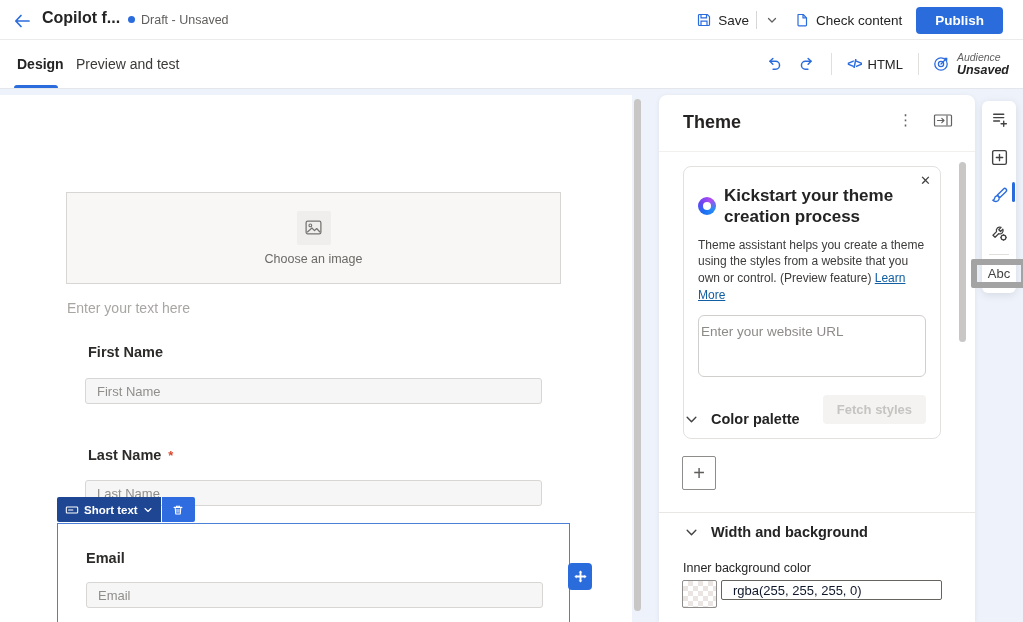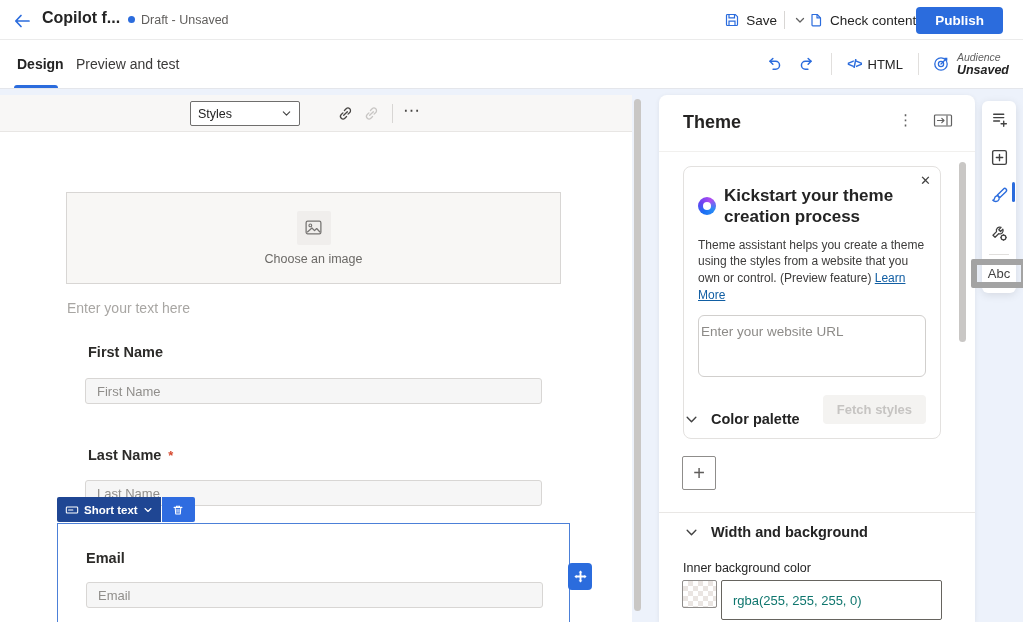--- a/index.html
+++ b/index.html
@@ -6,21 +6,21 @@
   html,body { width:1023px; height:622px; }
   body { font-family:"Liberation Sans", sans-serif; color:#242424; background:#edf2fb; overflow:hidden; }
   .app { position:relative; width:1023px; height:622px; overflow:hidden; }
 
   
   .topbar { position:absolute; top:0; left:0; width:100%; height:40px; background:#fff; border-bottom:1px solid #ebebeb; z-index:20; }
   .back-btn { position:absolute; left:12px; top:9px; width:24px; height:24px; border:none; background:none; cursor:pointer; color:#2b6cdd; }
   .doc-title { position:absolute; left:42px; top:9px; font-size:16px; font-weight:700; color:#242424; }
   .status-dot { position:absolute; left:128px; top:16px; width:7px; height:7px; border-radius:50%; background:#2b6cdd; }
   .status-text { position:absolute; left:141px; top:13px; font-size:12.5px; color:#605e5c; }
-  .topbar-right { position:absolute; right:20px; top:0; height:40px; display:flex; align-items:center; }
+  .topbar-right { position:absolute; right:20px; top:0; height:40px; display:flex; align-items:center; gap:14px; }
   .save-group { display:flex; align-items:center; gap:7px; }
   .tb-btn { display:flex; align-items:center; gap:6px; background:none; border:none; font-size:13.5px; color:#242424; font-family:inherit; cursor:pointer; }
   .vdiv-sm { width:1px; height:18px; background:#d8d6d4; }
   .publish-btn { background:#2b6cdd; color:#fff; border:none; border-radius:4px; padding:6px 19px; font-size:13.5px; font-weight:600; font-family:inherit; cursor:pointer; }
 
   
   .tabbar { position:absolute; top:40px; left:0; width:100%; height:49px; background:#fff; border-bottom:1px solid #e4e6eb; z-index:19; }
   .tab { position:absolute; top:0; height:48px; display:flex; align-items:center; font-size:14px; cursor:pointer; }
   .tab-design { left:17px; font-weight:600; color:#242424; }
   .tab-underline { position:absolute; left:14px; bottom:0; width:44px; height:3px; border-radius:3px 3px 0 0; background:#2b6cdd; }
@@ -88,21 +88,21 @@
   .section-header { position:absolute; left:26px; display:flex; align-items:center; gap:13px; cursor:pointer; }
   .section-header span { font-size:14.5px; font-weight:600; color:#242424; }
   .sec-color { top:316px; }
   .sec-width { top:429px; }
   .palette-add { position:absolute; left:23px; top:361px; width:34px; height:34px; background:#fff; border:1px solid #8f8d8b; border-radius:2px; font-size:20px; font-weight:300; color:#5f5d5b; cursor:pointer; line-height:1; }
   .panel-divider { position:absolute; left:0; top:417px; width:316px; height:1px; background:#e9e7e5; }
   .innerbg-label { position:absolute; left:24px; top:466px; font-size:12.5px; color:#242424; }
   .swatch { position:absolute; left:23px; top:485px; width:35px; height:28px; border:1px solid #8f8d8b; border-radius:2px; cursor:pointer;
     background-image:linear-gradient(45deg,#eae5e2 25%,transparent 25%,transparent 75%,#eae5e2 75%),linear-gradient(45deg,#eae5e2 25%,#fff 25%,#fff 75%,#eae5e2 75%);
     background-size:10px 10px; background-position:0 0,5px 5px; }
-  .color-input { position:absolute; left:62px; top:485px; width:221px; height:40px; border:1px solid #66645f; border-radius:2px; padding:0 11px; font-size:13px; color:#0f766e; font-family:inherit; background:#fff; }
+  .color-input { position:absolute; left:62px; top:485px; width:221px; height:20px; border:1px solid #66645f; border-radius:2px; padding:0 11px; font-size:13px; color:#0f172a; font-family:inherit; background:#fff; }
 
   
   .right-toolbar { position:absolute; left:982px; top:101px; width:34px; height:192px; background:#fff; border-radius:6px; box-shadow:0 2px 8px rgba(0,0,0,.10); z-index:10; }
   .rt-icon { position:absolute; left:3px; width:28px; height:28px; background:none; border:none; cursor:pointer; display:flex; align-items:center; justify-content:center; padding:0; }
   .rt-div { position:absolute; left:7px; top:153px; width:20px; height:1px; background:#e1dfdd; }
   .rt-indicator { position:absolute; left:30px; top:81px; width:3px; height:20px; background:#2b6cdd; border-radius:2px; }
   .abc-box { border:6px solid #a3a3a3; border-radius:2px; font-size:13px; color:#424242; padding:1px 11px; }
 
   svg { display:block; }
 </style>
@@ -180,44 +180,20 @@
           </svg>
         <span class="audience-col">
           <span class="audience-top">Audience</span>
           <span class="audience-val">Unsaved</span>
         </span>
       </button>
     </div>
   </div>
 
   <div class="canvas">
-    <div class="canvas-strip">
-      <div class="styles-select">
-        <span>Styles</span>
-        <svg width="11" height="11" viewBox="0 0 12 12">
-            <path d="M2.5 4.2 L6 7.8 L9.5 4.2" stroke="#424242" stroke-width="1.2" fill="none" stroke-linecap="round" stroke-linejoin="round"></path>
-          </svg>
-      </div>
-      <button class="strip-icon" style="left:337px">
-        <svg width="17" height="17" viewBox="0 0 16 16">
-            <path d="M6.3 9.7 L9.7 6.3" stroke="#484644" stroke-width="1.2" stroke-linecap="round"></path>
-            <path d="M7 5.2 L8.6 3.6a2.4 2.4 0 0 1 3.4 3.4L10.4 8.6" stroke="#484644" stroke-width="1.2" fill="none" stroke-linecap="round"></path>
-            <path d="M9 10.8 L7.4 12.4a2.4 2.4 0 0 1-3.4-3.4L5.6 7.4" stroke="#484644" stroke-width="1.2" fill="none" stroke-linecap="round"></path>
-          </svg>
-      </button>
-      <button class="strip-icon" style="left:363px">
-        <svg width="17" height="17" viewBox="0 0 16 16">
-            <path d="M6.3 9.7 L9.7 6.3" stroke="#c8c6c4" stroke-width="1.2" stroke-linecap="round"></path>
-            <path d="M7 5.2 L8.6 3.6a2.4 2.4 0 0 1 3.4 3.4L10.4 8.6" stroke="#c8c6c4" stroke-width="1.2" fill="none" stroke-linecap="round"></path>
-            <path d="M9 10.8 L7.4 12.4a2.4 2.4 0 0 1-3.4-3.4L5.6 7.4" stroke="#c8c6c4" stroke-width="1.2" fill="none" stroke-linecap="round"></path>
-          </svg>
-      </button>
-      <div class="strip-div"></div>
-      <button class="more-glyph">⋯</button>
-    </div>
 
     <div class="img-placeholder">
       <div class="img-icon-box">
         <svg width="19" height="19" viewBox="0 0 18 18">
             <rect x="2" y="3" width="14" height="12" rx="1.5" stroke="#767472" stroke-width="1.2" fill="none"></rect>
             <circle cx="6" cy="7" r="1.3" stroke="#767472" stroke-width="1.1" fill="none"></circle>
             <path d="M3 13.5 L7.5 9.5 L10 12 L12 10 L15.3 13.5" stroke="#767472" stroke-width="1.2" fill="none" stroke-linejoin="round"></path>
           </svg>
       </div>
       <div class="img-caption">Choose an image</div>

